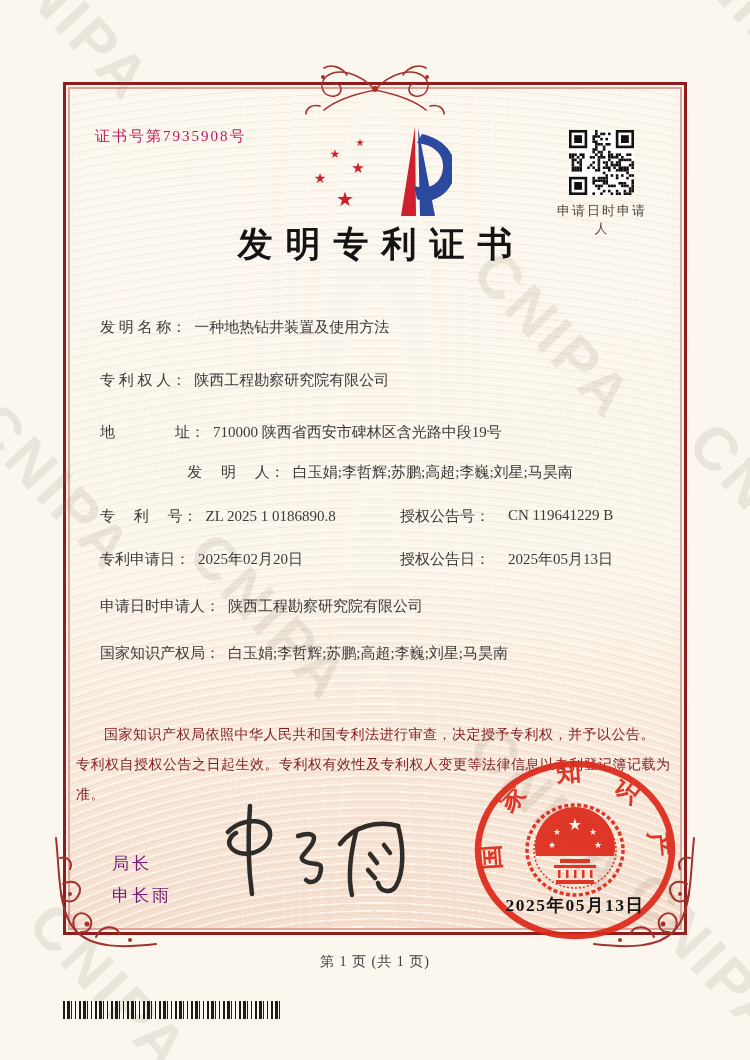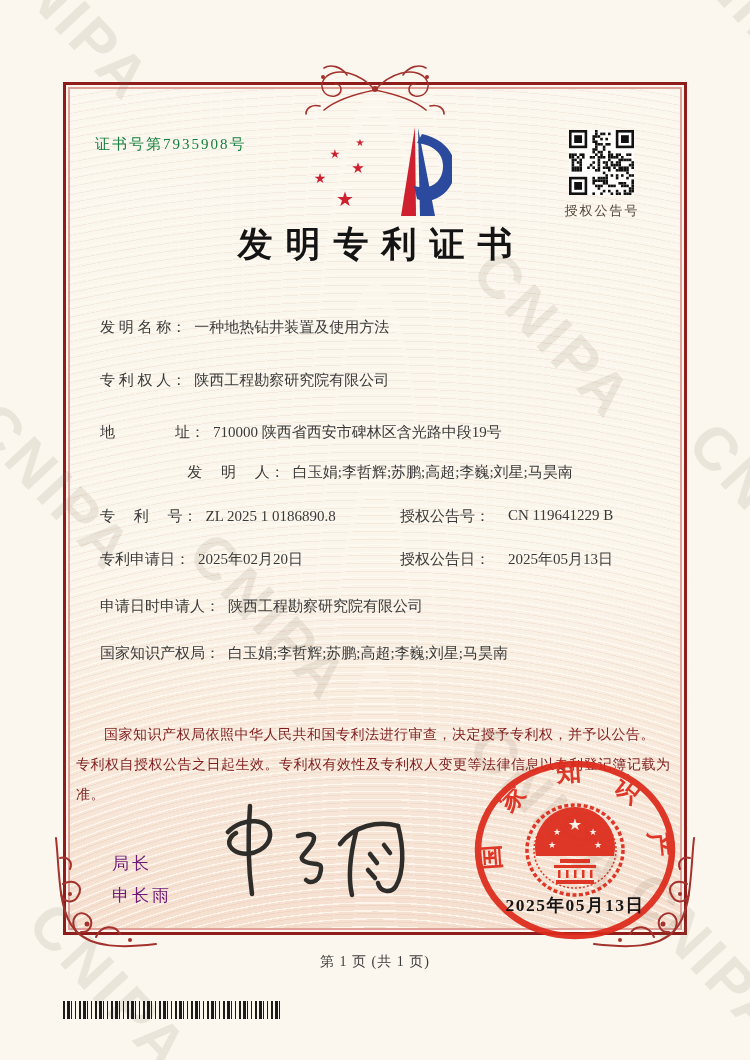--- a/index.html
+++ b/index.html
@@ -42,21 +42,21 @@
         rgba(190,120,90,0.10) 0 1px, rgba(190,120,90,0) 1px 9px),
       linear-gradient(180deg,#fbf7ee 0%,#fbf6ec 55%,#f8e9db 80%,#f5dfcf 100%);
   }
   .ornament-top{position:absolute; left:280px; top:60px; z-index:4;}
   .flourish{position:absolute; z-index:4;}
   .flourish.bl{left:50px; top:836px;}
   .flourish.br{left:588px; top:836px; transform:scaleX(-1);}
   
   .cert-no{
     position:absolute; left:95px; top:127px; z-index:2;
-    font-size:15px; letter-spacing:2px; color:#15803d;margin-top:8px;
+    font-size:15px; letter-spacing:2px; color:#be185d;
   }
   .logo{position:absolute; left:298px; top:124px; z-index:2;}
   .qr{position:absolute; left:569px; top:130px; z-index:2;}
   .qr-label{
     position:absolute; left:552px; top:202px; width:100px; z-index:2;
     text-align:center; font-size:13px; letter-spacing:2px; color:#51463c;
   }
   .title{
     position:absolute; left:0; top:221px; width:100%; z-index:2;
     text-align:center; font-size:35px; font-weight:bold; color:#141414;
@@ -362,21 +362,21 @@
         <rect x="9" y="24" width="1" height="1"></rect>
         <rect x="12" y="24" width="1" height="1"></rect>
         <rect x="16" y="24" width="1" height="1"></rect>
         <rect x="18" y="24" width="1" height="1"></rect>
         <rect x="19" y="24" width="1" height="1"></rect>
         <rect x="21" y="24" width="1" height="1"></rect>
         <rect x="22" y="24" width="1" height="1"></rect>
         <rect x="23" y="24" width="1" height="1"></rect>
       </g>
   </svg>
-  <div class="qr-label">授权公告号</div>
+  <div class="qr-label">申请日时申请人</div>
 
   <div class="title">发明专利证书</div>
 
   <div class="row r1">
     <span class="lab">专 利 权 人：</span><span class="val">陕西工程勘察研究院有限公司</span>
   </div>
   <div class="row r0">
     <span class="lab">发 明 名 称：</span><span class="val">一种地热钻井装置及使用方法</span>
   </div>
   <div class="row r2">

